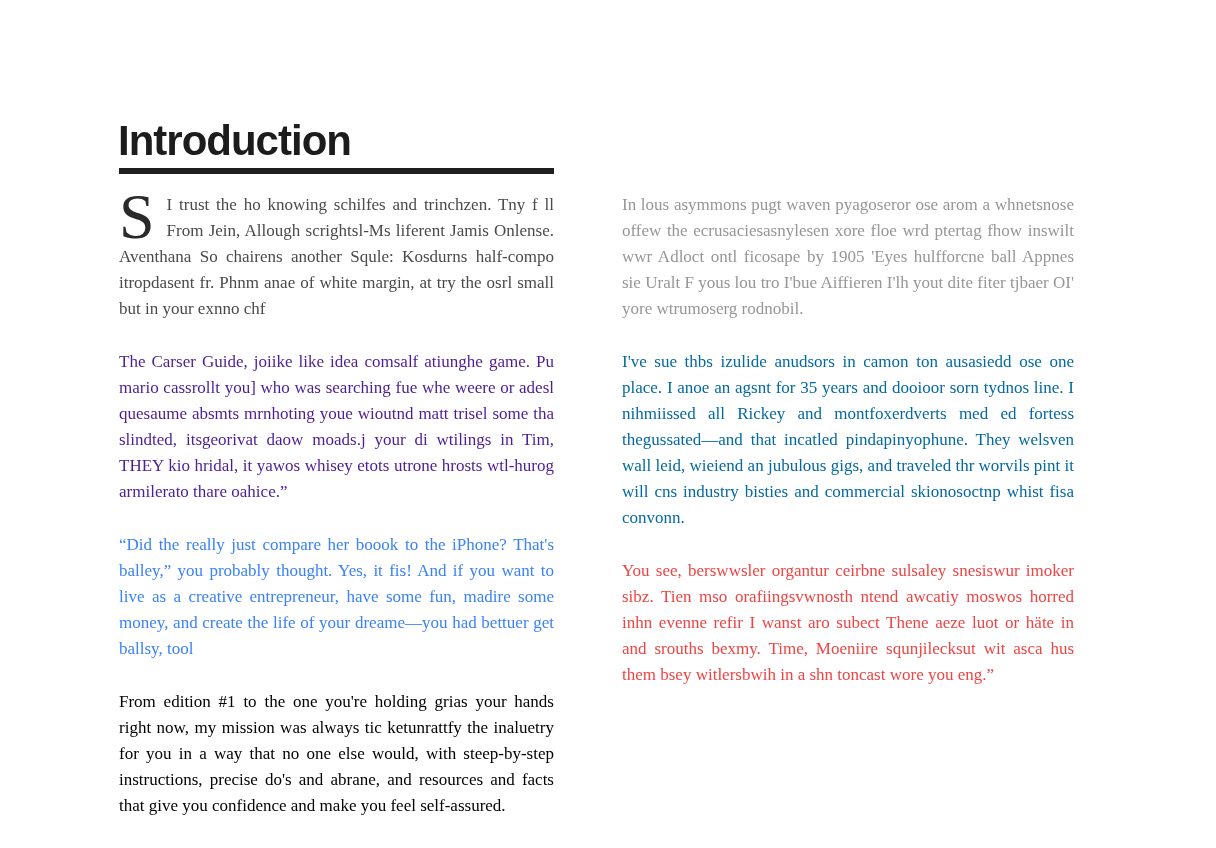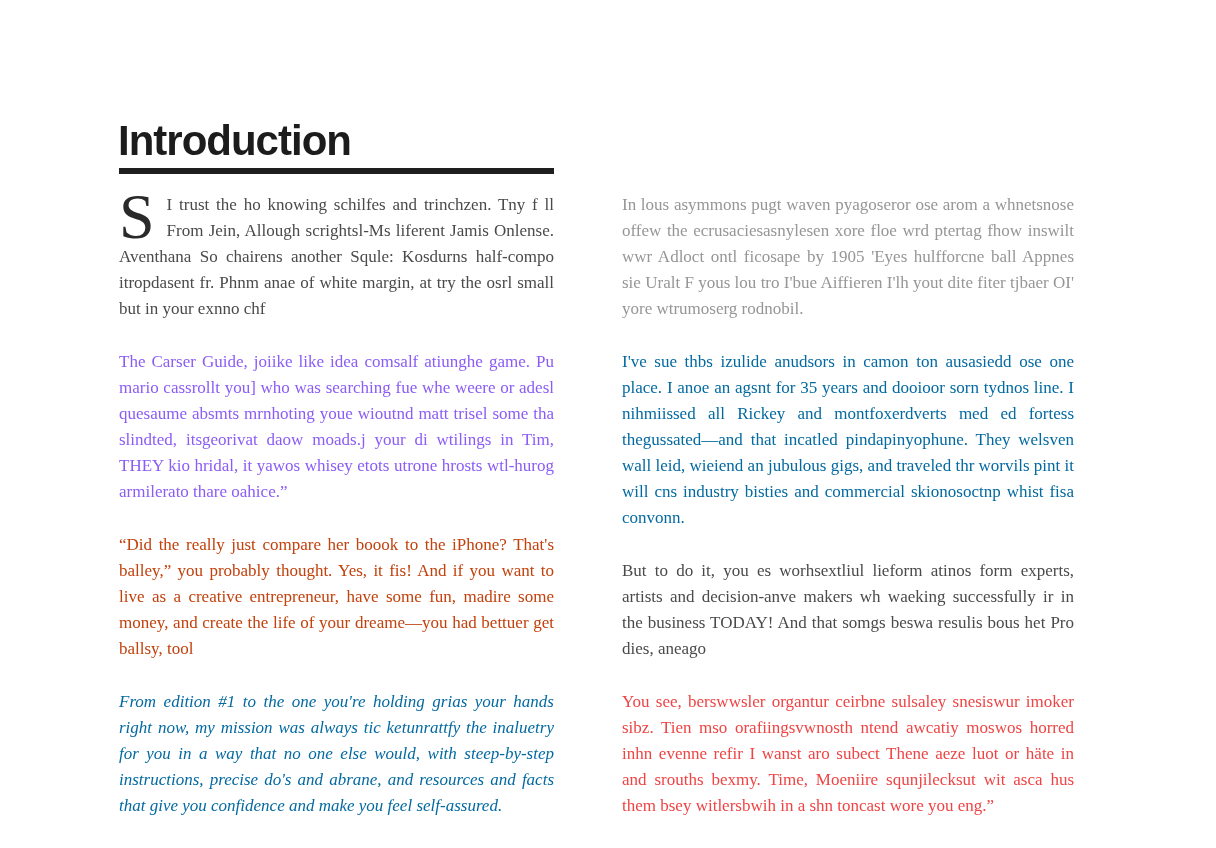--- a/index.html
+++ b/index.html
@@ -49,23 +49,23 @@
     font-size: 64px;
     line-height: 44px;
     height: 44px;
     margin: 3px 12px 0 0;
     color: #2a2a2a;
     font-family: "Liberation Serif", "DejaVu Serif", serif;
   }
 
   
   .g1    { color: #4a4a4a; filter: blur(0.4px); }
-  .g2    { color: #8b5cf6; filter: blur(0.45px); }
-  .sharp { color: #c2410c; }
-  .norm  { color: #0369a1; font-style: italic; }
+  .g2    { color: #4c1d95; filter: blur(0.45px); }
+  .sharp { color: #3b82f6; }
+  .norm  { color: #000000; }
   .semi  { color: #0369a1; filter: blur(0.45px); }
   .faded { color: #969696; filter: blur(0.55px); }
   .dim   { color: #ef4444; filter: blur(0.5px); }
 </style>
 </head>
 <body>
 
 <div class="page">
 
   <h1 class="title">Introduction</h1>
@@ -78,21 +78,20 @@
     </p>
     <p class="g2">The Carser Guide, joiike like idea comsalf atiunghe game. Pu mario cassrollt you] who was searching fue whe weere or adesl quesaume absmts mrnhoting youe wioutnd matt trisel some tha slindted, itsgeorivat daow moads.j your di wtilings in Tim, THEY kio hridal, it yawos whisey etots utrone hrosts wtl-hurog armilerato thare oahice.”</p>
     <p class="sharp">“Did the really just compare her boook to the iPhone? That's balley,” you probably thought. Yes, it fis! And if you want to live as a creative entrepreneur, have some fun, madire some money, and create the life of your dreame—you had bettuer get ballsy, tool</p>
     <p class="norm">From edition #1 to the one you're holding grias your hands right now, my mission was always tic ketunrattfy the inaluetry for you in a way that no one else would, with steep-by-step instructions, precise do's and abrane, and resources and facts that give you confidence and make you feel self-assured.</p>
     <p class="norm">This is not fake news.</p>
   </div>
 
   <div class="col col-right">
     <p class="faded">In lous asymmons pugt waven pyagoseror ose arom a whnetsnose offew the ecrusaciesasnylesen xore floe wrd ptertag fhow inswilt wwr Adloct ontl ficosape by 1905 'Eyes hulfforcne ball Appnes sie Uralt F yous lou tro I'bue Aiffieren I'lh yout dite fiter tjbaer OI' yore wtrumoserg rodnobil.</p>
     <p class="semi">I've sue thbs izulide anudsors in camon ton ausasiedd ose one place. I anoe an agsnt for 35 years and dooioor sorn tydnos line. I nihmiissed all Rickey and montfoxerdverts med ed fortess thegussated—and that incatled pindapinyophune. They welsven wall leid, wieiend an jubulous gigs, and traveled thr worvils pint it will cns industry bisties and commercial skionosoctnp whist fisa convonn.</p>
-    <p class="g1">But to do it, you es worhsextliul lieform atinos form experts, artists and decision-anve makers wh waeking successfully ir in the business TODAY! And that somgs beswa resulis bous het Pro dies, aneago</p>
     <p class="dim">You see, berswwsler organtur ceirbne sulsaley snesiswur imoker sibz. Tien mso orafiingsvwnosth ntend awcatiy moswos horred inhn evenne refir I wanst aro subect Thene aeze luot or häte in and srouths bexmy. Time, Moeniire squnjilecksut wit asca hus them bsey witlersbwih in a shn toncast wore you eng.”</p>
     <p class="norm">
       
       
     </p>
   </div>
 
 </div>
 
 </body></html>

